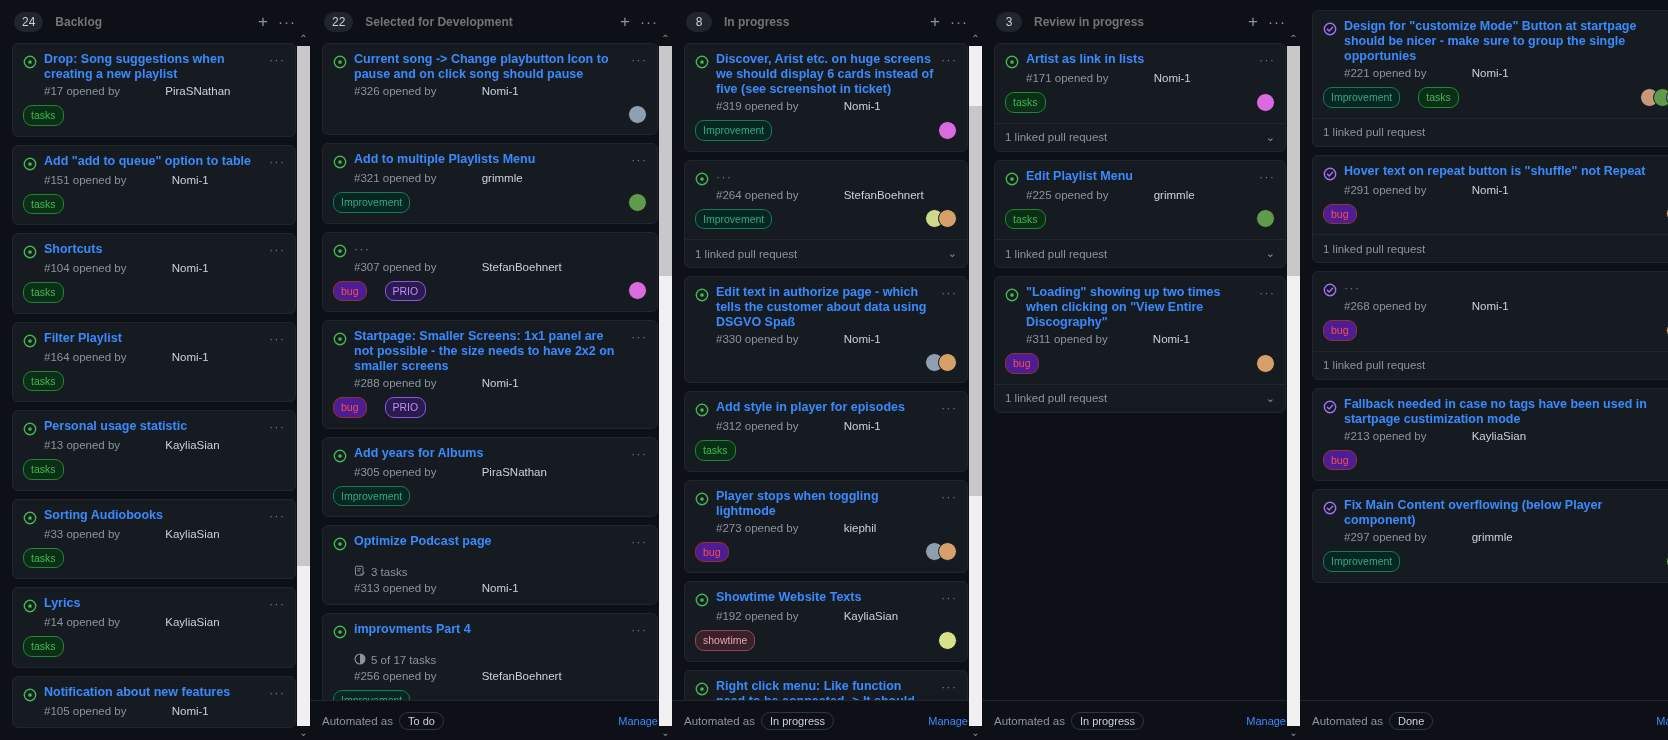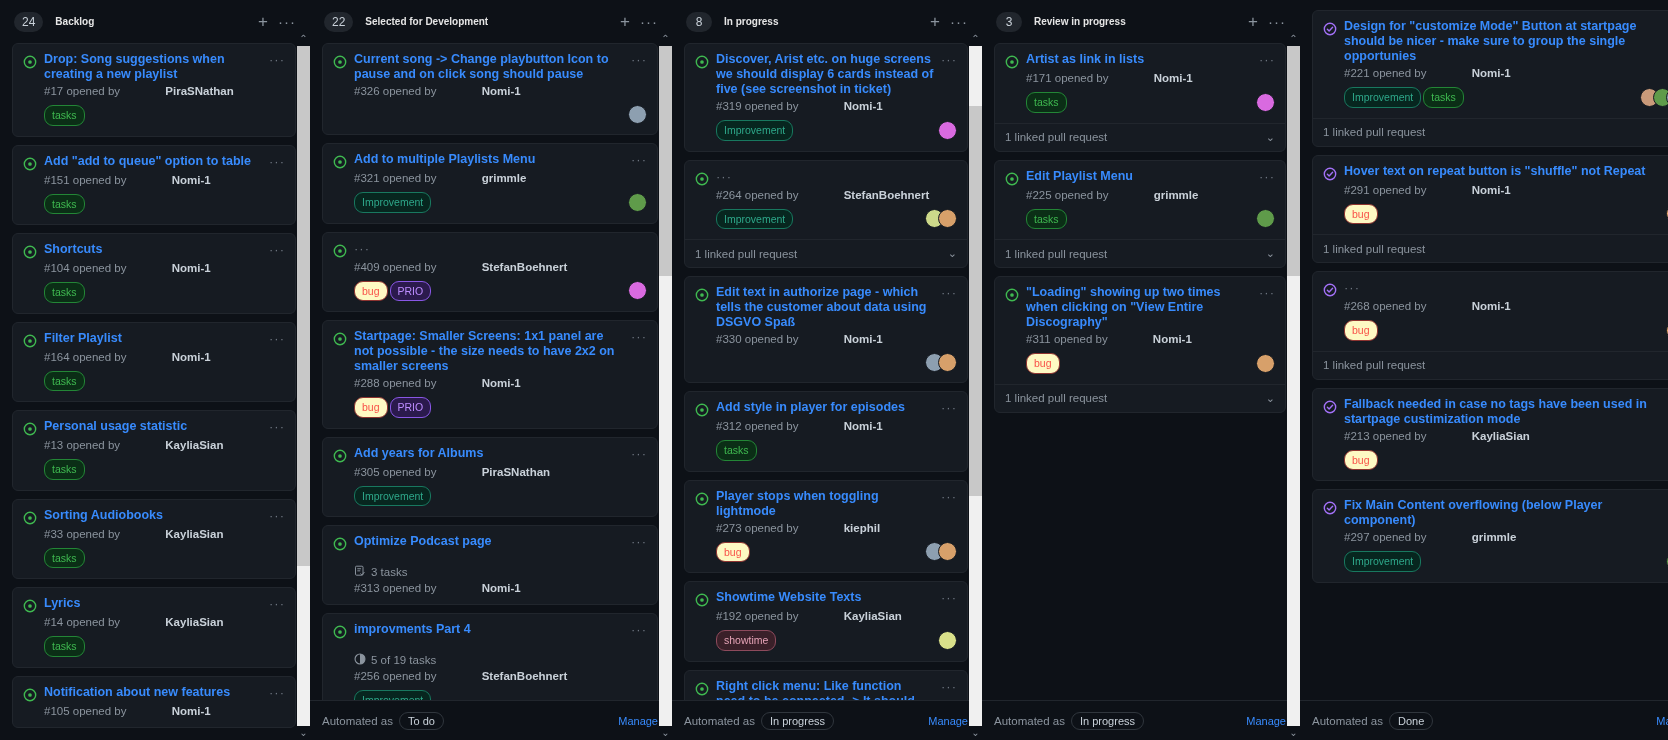--- a/index.html
+++ b/index.html
@@ -42,22 +42,22 @@
     color: #c9d1d9;
     font-size: 12px;
     border-radius: 10px;
     padding: 3px 8px;
     min-width: 26px;
     text-align: center;
     margin-right: 12px;
     font-weight: 400;
   }
   .col-title {
-    color: #e5e5e5;
-    font-size: 10px;
+    color: #737373;
+    font-size: 12px;
     font-weight: bold;
     flex: 1 1 auto;
     white-space: nowrap;
     overflow: hidden;
   }
   .hdr-btn {
     width: 22px; height: 22px;
     display: flex; align-items: center; justify-content: center;
     color: #8b949e;
     font-size: 17px;
@@ -123,41 +123,40 @@
     font-size: 11.5px;
     margin-left: 21px;
     margin-top: 14px;
   }
   .meta {
     color: #8b949e;
     font-size: 11.5px;
     margin-left: 21px;
     margin-top: 3px;
   }
-  .meta b { color: #c9d1d9; font-weight: 700; padding-left: 42px; }
+  .meta b { color: #c9d1d9; font-weight: 400; padding-left: 42px; }
   .labels-row {
     display: flex;
     align-items: center;
-    margin-left: 21px;
     margin-top: 8px;
-    gap: 2px;
+    gap: 18px;
     min-height: 18px;
   }
   .label {
     font-size: 10.5px;
     line-height: 1;
     padding: 4px 7px 4px 7px;
     border-radius: 9px;
     border: 1px solid;
     font-weight: 500;
     white-space: nowrap;
   }
   .label-tasks     { color: #3fb950; border-color: #238636; background: #0b2e16; }
   .label-improve   { color: #2ea88a; border-color: #18785f; background: #07261f; }
-  .label-bug       { color: #f85149; border-color: #8e3330; background: #fef9c3; }
+  .label-bug       { color: #f85149; border-color: #8e3330; background: #4c1d95; }
   .label-prio      { color: #bc8cff; border-color: #8957e5; background: #2b1a4d; }
   .label-showtime  { color: #e5a3b6; border-color: #8d4a5c; background: #3a2029; }
 
   .avatars {
     margin-left: auto;
     display: flex;
     align-items: center;
     flex: 0 0 auto;
   }
   .av {
@@ -413,21 +412,21 @@
         </div>
         <div class="card">
           <div class="card-main">
             <div class="card-top">
               <span class="state-icon"><svg width="14" height="14" viewBox="0 0 16 16" fill="none">
                   <circle cx="8" cy="8" r="6.5" stroke="#3fb950" stroke-width="1.6"></circle>
                   <circle cx="8" cy="8" r="2.1" fill="#3fb950"></circle>
                 </svg></span>
               <span class="card-dots">···</span>
             </div>
-            <div class="meta"><span>#409</span><span> opened by </span><b>StefanBoehnert</b></div>
+            <div class="meta"><span>#307</span><span> opened by </span><b>StefanBoehnert</b></div>
             <div class="labels-row">
               <span class="label label-bug">bug</span>
               <span class="label label-prio">PRIO</span>
               <span class="avatars">
                 <span class="av" style="background:#d96ae0"></span>
               </span>
             </div>
           </div>
         </div>
         <div class="card">
@@ -492,21 +491,21 @@
                   <circle cx="8" cy="8" r="2.1" fill="#3fb950"></circle>
                 </svg></span>
               <span class="card-title">improvments Part 4</span>
               <span class="card-dots">···</span>
             </div>
             <div class="sub-tasks">
               <span><svg width="12" height="12" viewBox="0 0 16 16">
                   <circle cx="8" cy="8" r="6.6" stroke="#8b949e" stroke-width="1.5" fill="none"></circle>
                   <path d="M8 1.4 A6.6 6.6 0 0 1 8 14.6 Z" fill="#8b949e"></path>
                 </svg></span>
-              <span>5 of 19 tasks</span>
+              <span>5 of 17 tasks</span>
             </div>
             <div class="meta"><span>#256</span><span> opened by </span><b>StefanBoehnert</b></div>
             <div class="labels-row">
               <span class="label label-improve">Improvement</span>
             </div>
           </div>
         </div>
       </div>
       <div class="scrollbar">
         <span class="sb-arrow">⌃</span>

